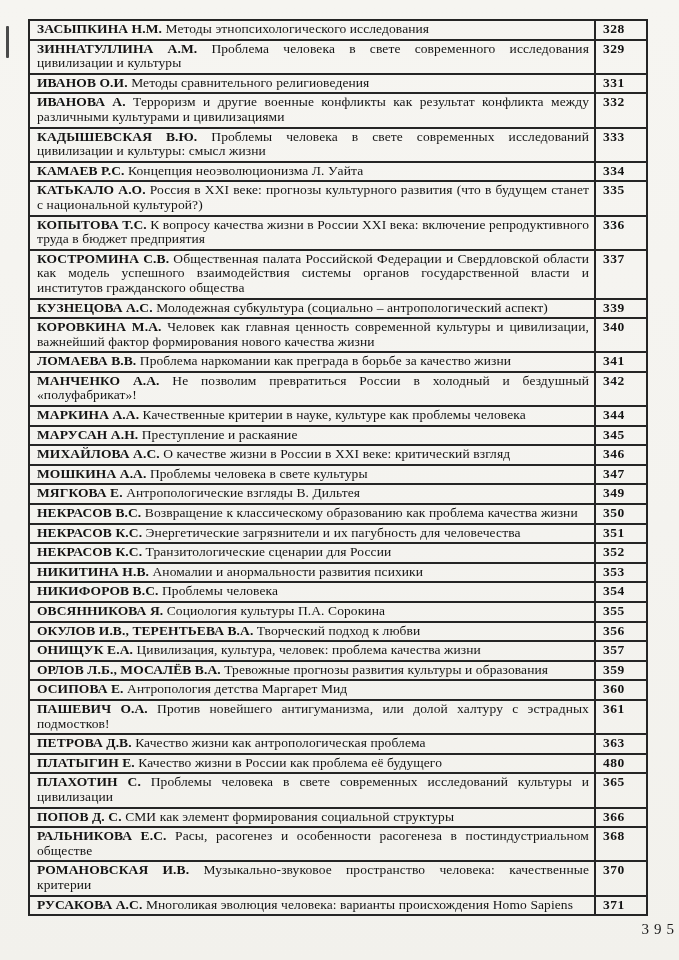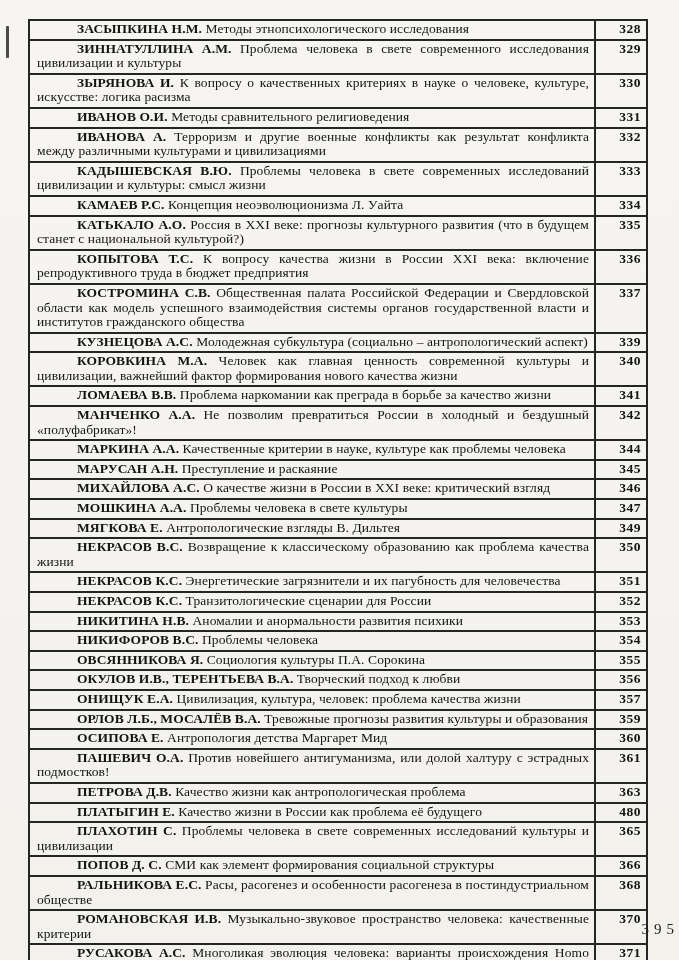--- a/index.html
+++ b/index.html
@@ -41,29 +41,28 @@
     font-size: 13.5px;
     line-height: 14.6px;
     padding: 1px 5px 2px 7px;
   }
   td.entry-cell {
     text-align: justify;
     letter-spacing: 0.1px;
   }
   td.page-cell {
     width: 38px;
-    text-align: right;
+    text-align: left;
     font-weight: bold;
     font-size: 14.5px;
     padding: 1px 2px 2px 2px;
     letter-spacing: 0.5px;
   }
   .author {
     font-weight: bold;
-    margin-left: 40px;
   }
   .footer-num {
     position: absolute;
     left: 0;
     width: 679px;
     top: 921px;
     text-align: right;
     font-size: 15px;
     letter-spacing: 5px;
     color: #1d1d1d;
@@ -79,24 +78,20 @@
     <tbody id="toc-body">
         <tr>
           <td class="entry-cell"><span class="author">ЗАСЫПКИНА Н.М.</span> <span>Методы этнопсихологического исследования</span></td>
           <td class="page-cell">328</td>
         </tr>
         <tr>
           <td class="entry-cell"><span class="author">ЗИННАТУЛЛИНА А.М.</span> <span>Проблема человека в свете современного исследования цивилизации и культуры</span></td>
           <td class="page-cell">329</td>
         </tr>
         <tr>
-          <td class="entry-cell"><span class="author">ЗЫРЯНОВА И.</span> <span>К вопросу о качественных критериях в науке о человеке, культуре, искусстве: логика расизма</span></td>
-          <td class="page-cell">330</td>
-        </tr>
-        <tr>
           <td class="entry-cell"><span class="author">ИВАНОВ О.И.</span> <span>Методы сравнительного религиоведения</span></td>
           <td class="page-cell">331</td>
         </tr>
         <tr>
           <td class="entry-cell"><span class="author">ИВАНОВА А.</span> <span>Терроризм и другие военные конфликты как результат конфликта между различными культурами и цивилизациями</span></td>
           <td class="page-cell">332</td>
         </tr>
         <tr>
           <td class="entry-cell"><span class="author">КАДЫШЕВСКАЯ В.Ю.</span> <span>Проблемы человека в свете современных исследований цивилизации и культуры: смысл жизни</span></td>
           <td class="page-cell">333</td>

